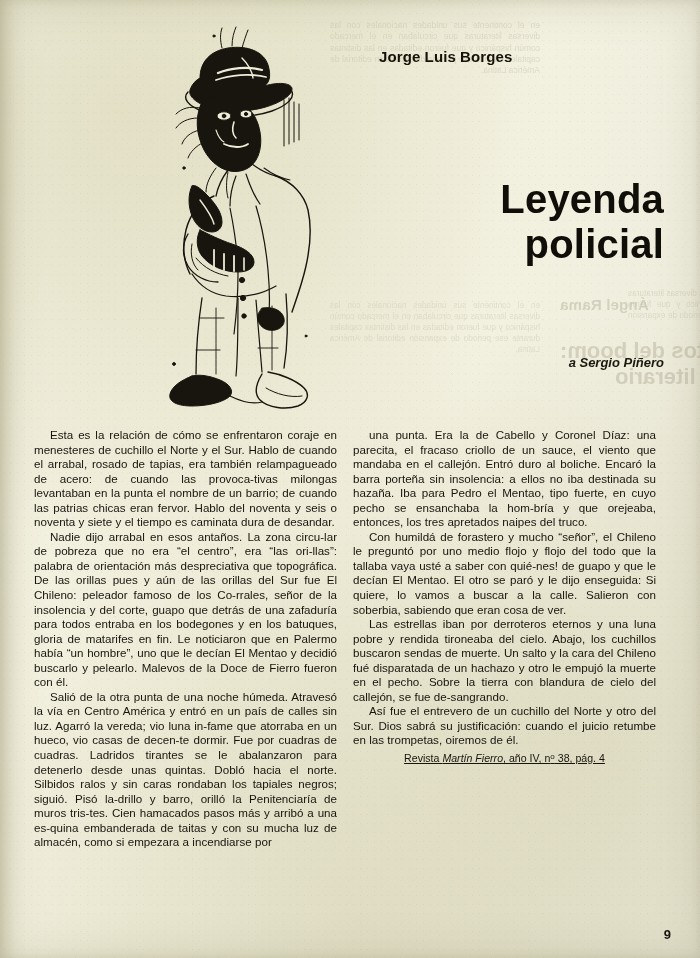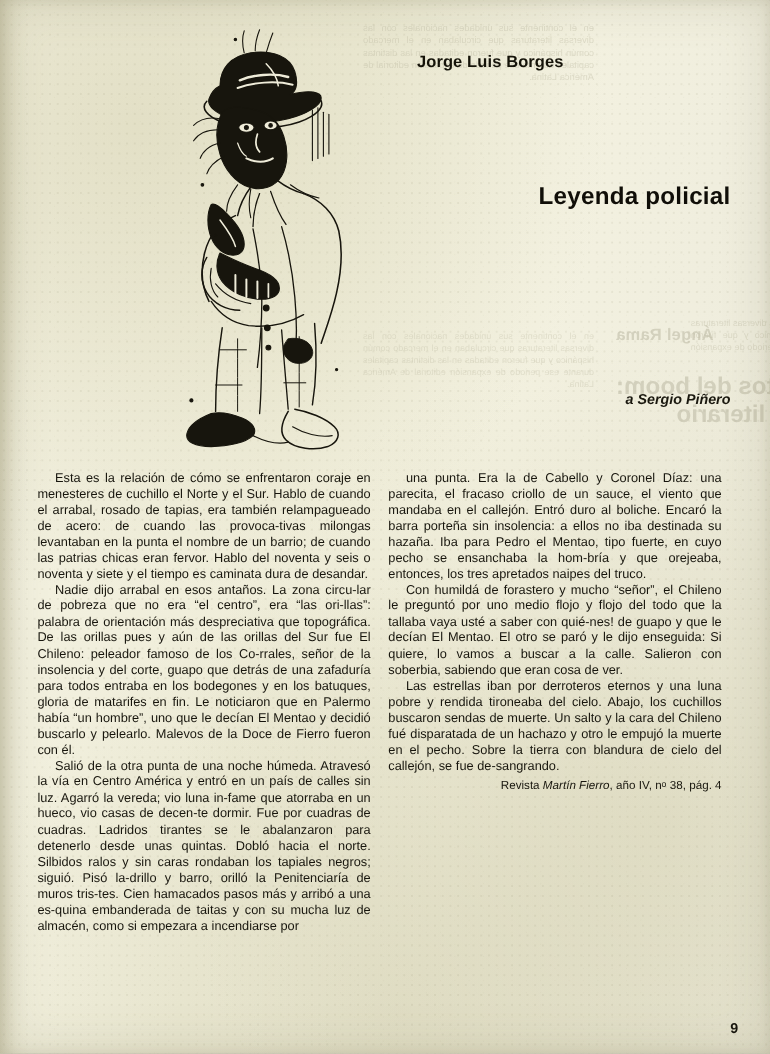--- a/index.html
+++ b/index.html
@@ -120,21 +120,21 @@
     font-size: 15px;
     font-weight: 700;
     letter-spacing: .1px;
     color: #151309;
   }
   #article-title {
     position: absolute;
     left: 379px; top: 150px;
     width: 285px;
     z-index: 4;
-    font-size: 22px;
+    font-size: 40px;
     font-weight: 700;
     letter-spacing: .2px;
     text-align: right;
     color: #100e08;
   }
   #dedication {
     position: absolute;
     left: 379px; top: 355px;
     width: 285px;
     z-index: 4;
@@ -163,22 +163,23 @@
     text-justify: inter-word;
     text-indent: 16px;
     color: #17150d;
     word-spacing: .1px;
     hyphens: manual;
   }
   .body-par + .body-par { margin-top: 0; }
   #source-line {
     margin: 4px 0 0 0;
     font-size: 10.6px;
-    text-align: right;
+    text-align: center;
     color: #17150d;
+    text-decoration: underline;
   }
   #source-line .ital { font-style: italic; }
   #source-line .sup { font-size: 8px; vertical-align: .34em; }
 
   #page-number {
     position: absolute;
     right: 29px; bottom: 16px;
     z-index: 4;
     font-size: 13px;
     font-weight: 700;
@@ -321,20 +322,21 @@
   <div id="columns">
     <div class="column" id="column-left">
         <p class="body-par">Esta es la relación de cómo se enfrentaron coraje en menesteres de cuchillo el Norte y el Sur. Hablo de cuando el arrabal, rosado de tapias, era también relampagueado de acero: de cuando las provoca-tivas milongas levantaban en la punta el nombre de un barrio; de cuando las patrias chicas eran fervor. Hablo del noventa y seis o noventa y siete y el tiempo es caminata dura de desandar.</p>
         <p class="body-par">Nadie dijo arrabal en esos antaños. La zona circu-lar de pobreza que no era “el centro”, era “las ori-llas”: palabra de orientación más despreciativa que topográfica. De las orillas pues y aún de las orillas del Sur fue El Chileno: peleador famoso de los Co-rrales, señor de la insolencia y del corte, guapo que detrás de una zafaduría para todos entraba en los bodegones y en los batuques, gloria de matarifes en fin. Le noticiaron que en Palermo había “un hombre”, uno que le decían El Mentao y decidió buscarlo y pelearlo. Malevos de la Doce de Fierro fueron con él.</p>
         <p class="body-par">Salió de la otra punta de una noche húmeda. Atravesó la vía en Centro América y entró en un país de calles sin luz. Agarró la vereda; vio luna in-fame que atorraba en un hueco, vio casas de decen-te dormir. Fue por cuadras de cuadras. Ladridos tirantes se le abalanzaron para detenerlo desde unas quintas. Dobló hacia el norte. Silbidos ralos y sin caras rondaban los tapiales negros; siguió. Pisó la-drillo y barro, orilló la Penitenciaría de muros tris-tes. Cien hamacados pasos más y arribó a una es-quina embanderada de taitas y con su mucha luz de almacén, como si empezara a incendiarse por</p>
       </div>
     <div class="column" id="column-right">
         <p class="body-par">una punta. Era la de Cabello y Coronel Díaz: una parecita, el fracaso criollo de un sauce, el viento que mandaba en el callejón. Entró duro al boliche. Encaró la barra porteña sin insolencia: a ellos no iba destinada su hazaña. Iba para Pedro el Mentao, tipo fuerte, en cuyo pecho se ensanchaba la hom-bría y que orejeaba, entonces, los tres apretados naipes del truco.</p>
         <p class="body-par">Con humildá de forastero y mucho “señor”, el Chileno le preguntó por uno medio flojo y flojo del todo que la tallaba vaya usté a saber con quié-nes! de guapo y que le decían El Mentao. El otro se paró y le dijo enseguida: Si quiere, lo vamos a buscar a la calle. Salieron con soberbia, sabiendo que eran cosa de ver.</p>
         <p class="body-par">Las estrellas iban por derroteros eternos y una luna pobre y rendida tironeaba del cielo. Abajo, los cuchillos buscaron sendas de muerte. Un salto y la cara del Chileno fué disparatada de un hachazo y otro le empujó la muerte en el pecho. Sobre la tierra con blandura de cielo del callejón, se fue de-sangrando.</p>
+        <p class="body-par">Así fue el entrevero de un cuchillo del Norte y otro del Sur. Dios sabrá su justificación: cuando el juicio retumbe en las trompetas, oiremos de él.</p>
         <p id="source-line"><span>Revista </span><span class="ital">Martín Fierro</span><span>, año IV, n</span><span class="sup">o</span><span> 38, pág. 4</span></p>
       </div>
   </div>
 
   <div id="page-number">9</div>
 
   <div id="edge-shade"></div>
   <div id="gutter-crease"></div>
 </div>
 

